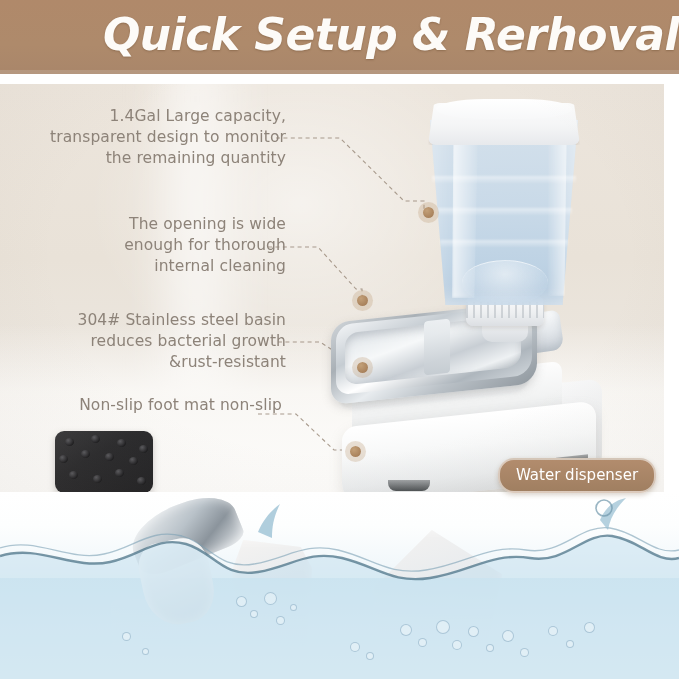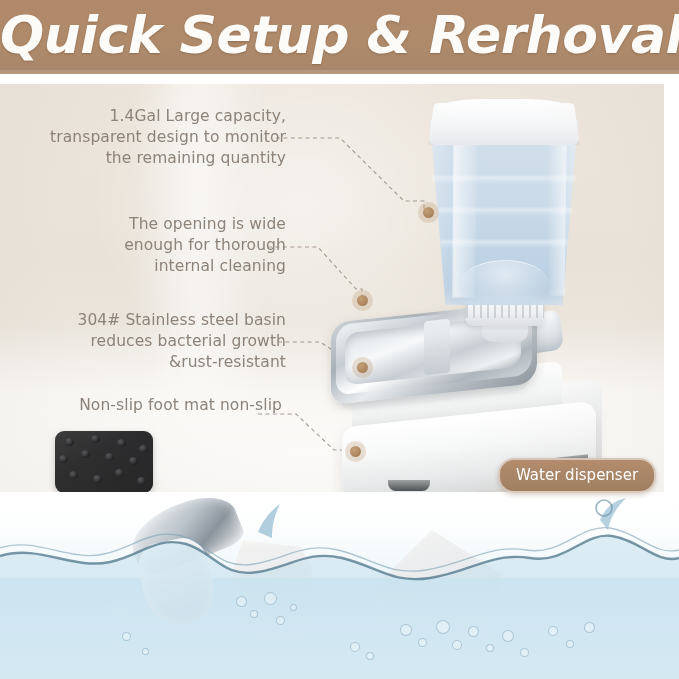--- a/index.html
+++ b/index.html
@@ -34,21 +34,21 @@
     height: 4px;
     background: rgba(255,255,255,0.14);
   }
   .header-title {
     position: absolute;
     left: 0; right: 0;
     top: 8px;
     text-align: right;
     color: #fdfbf8;
     font-family: "DejaVu Sans", sans-serif;
-    font-size: 52px;
+    font-size: 44px;
     font-weight: 700;
     font-style: italic;
     letter-spacing: -0.5px;
     line-height: 54px;
     text-shadow: 0 1px 2px rgba(90,60,35,0.35);
     white-space: nowrap;
   }
 
   
   .scene {

